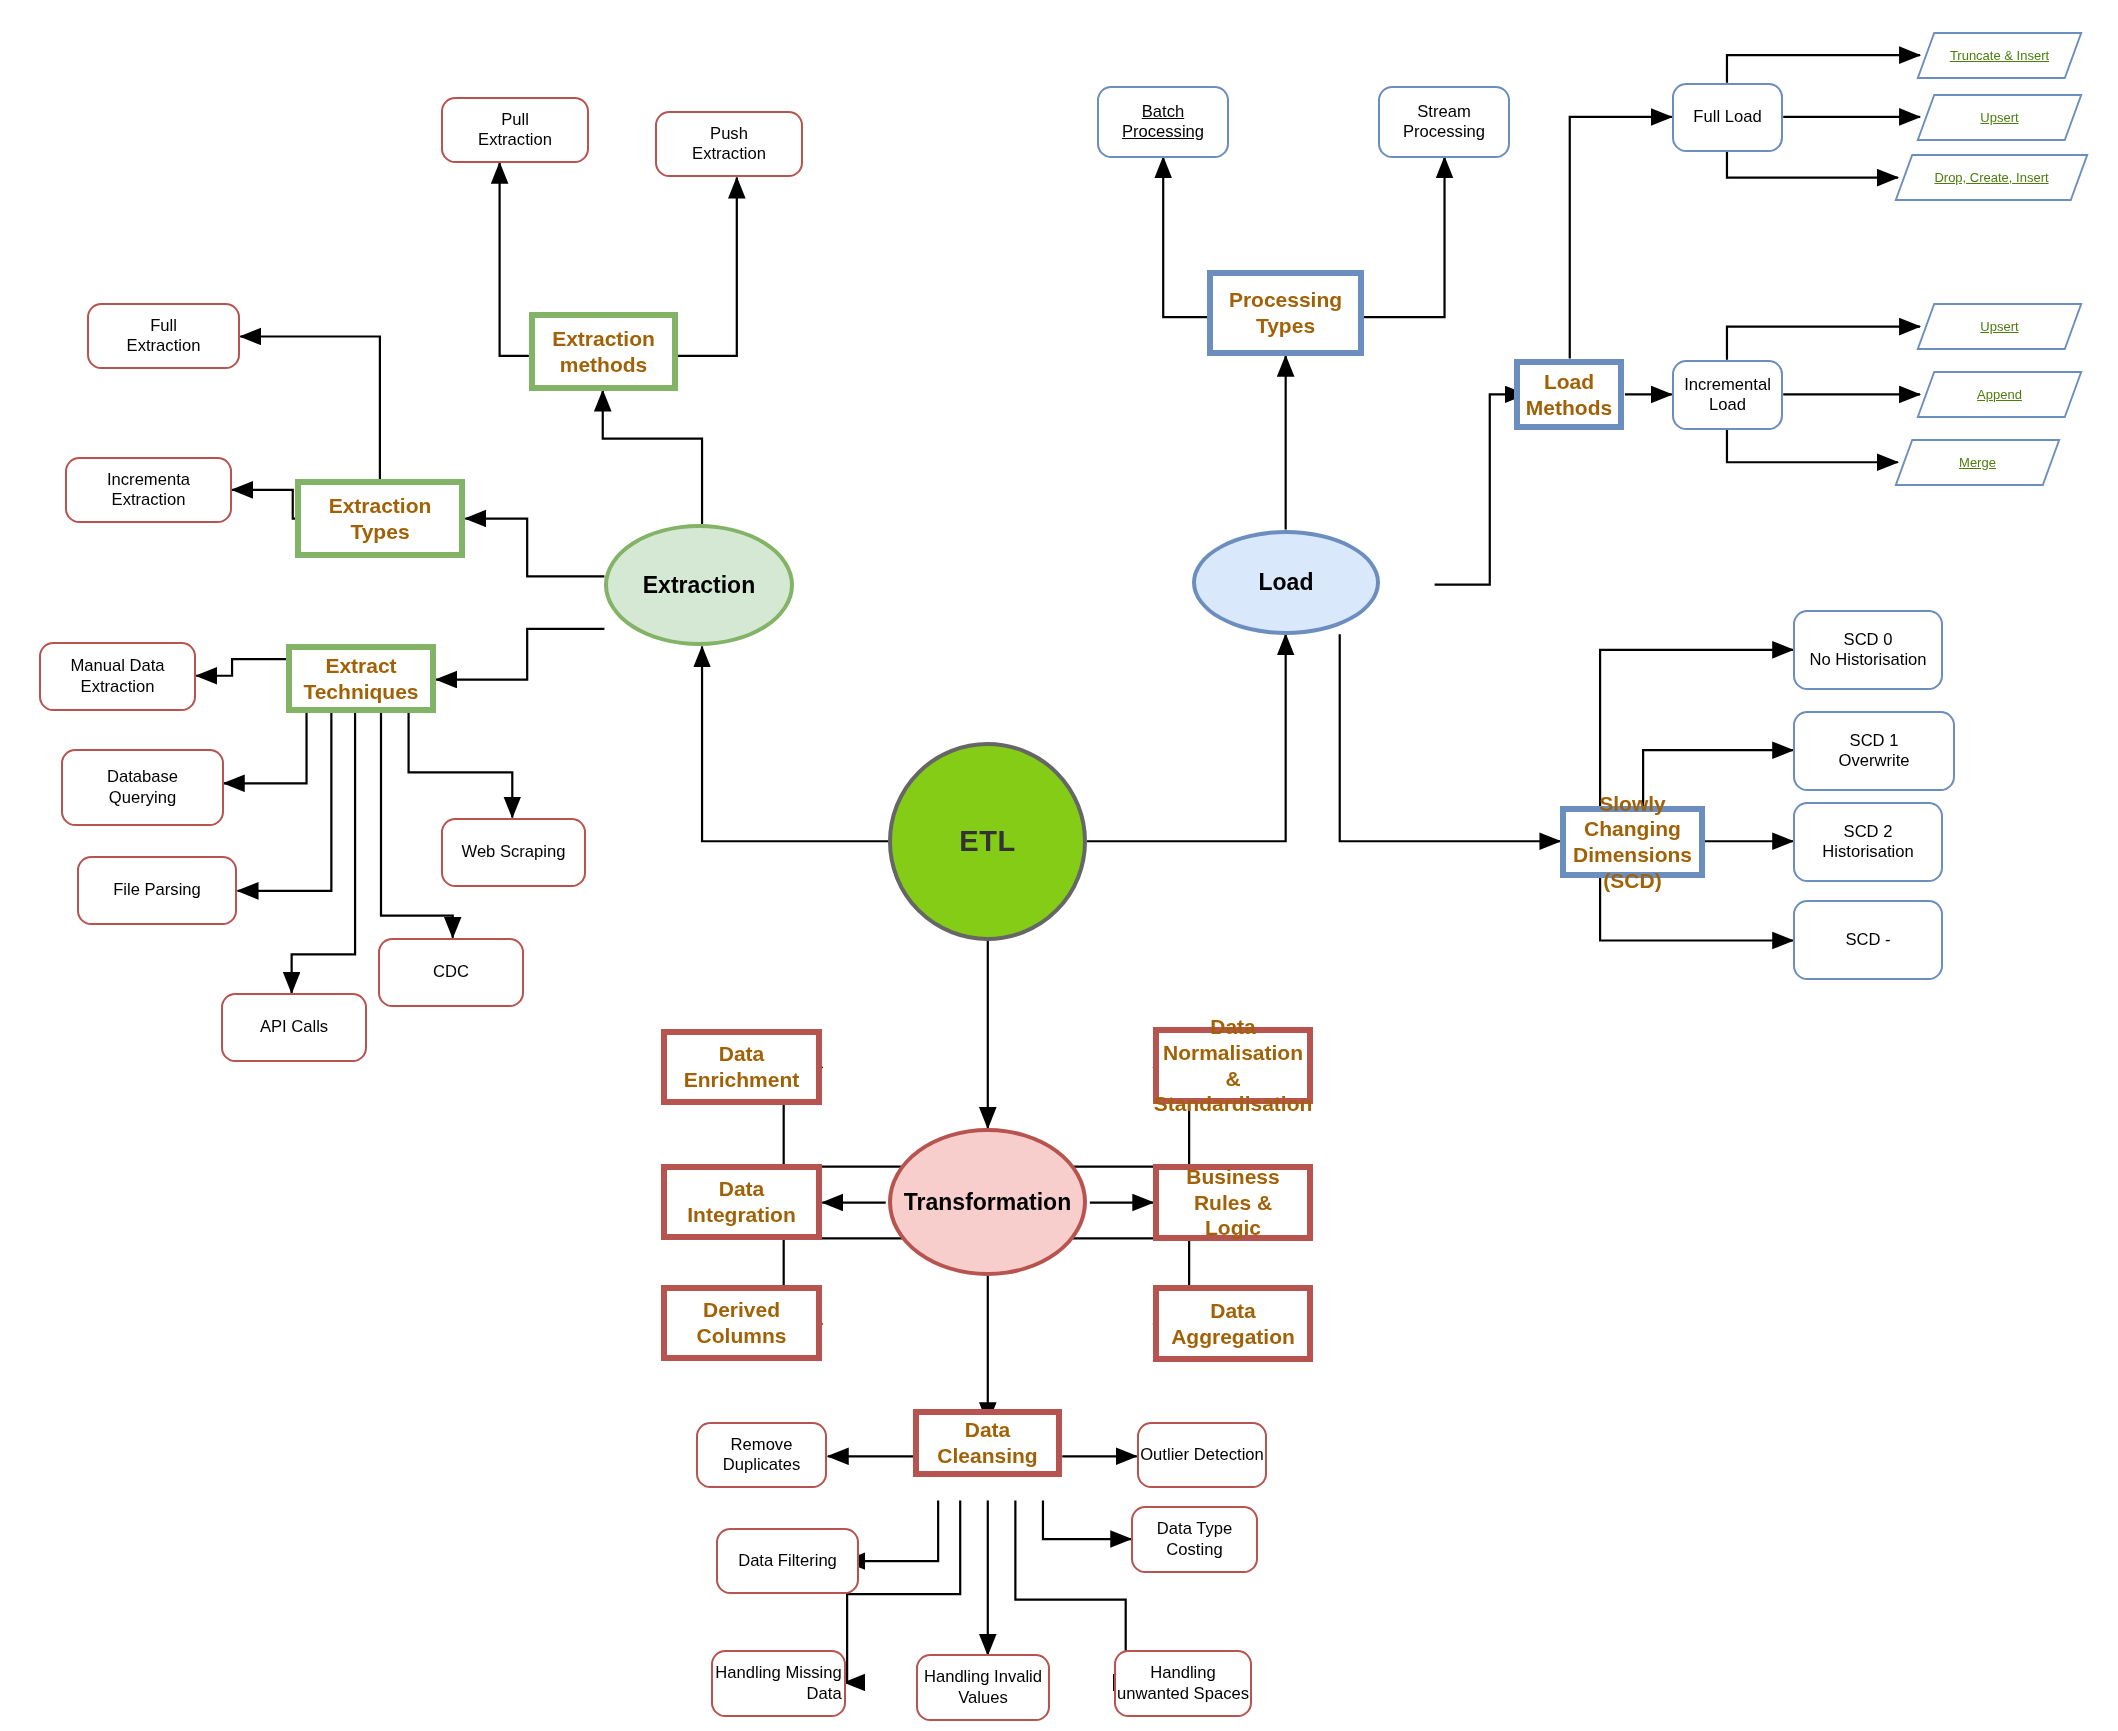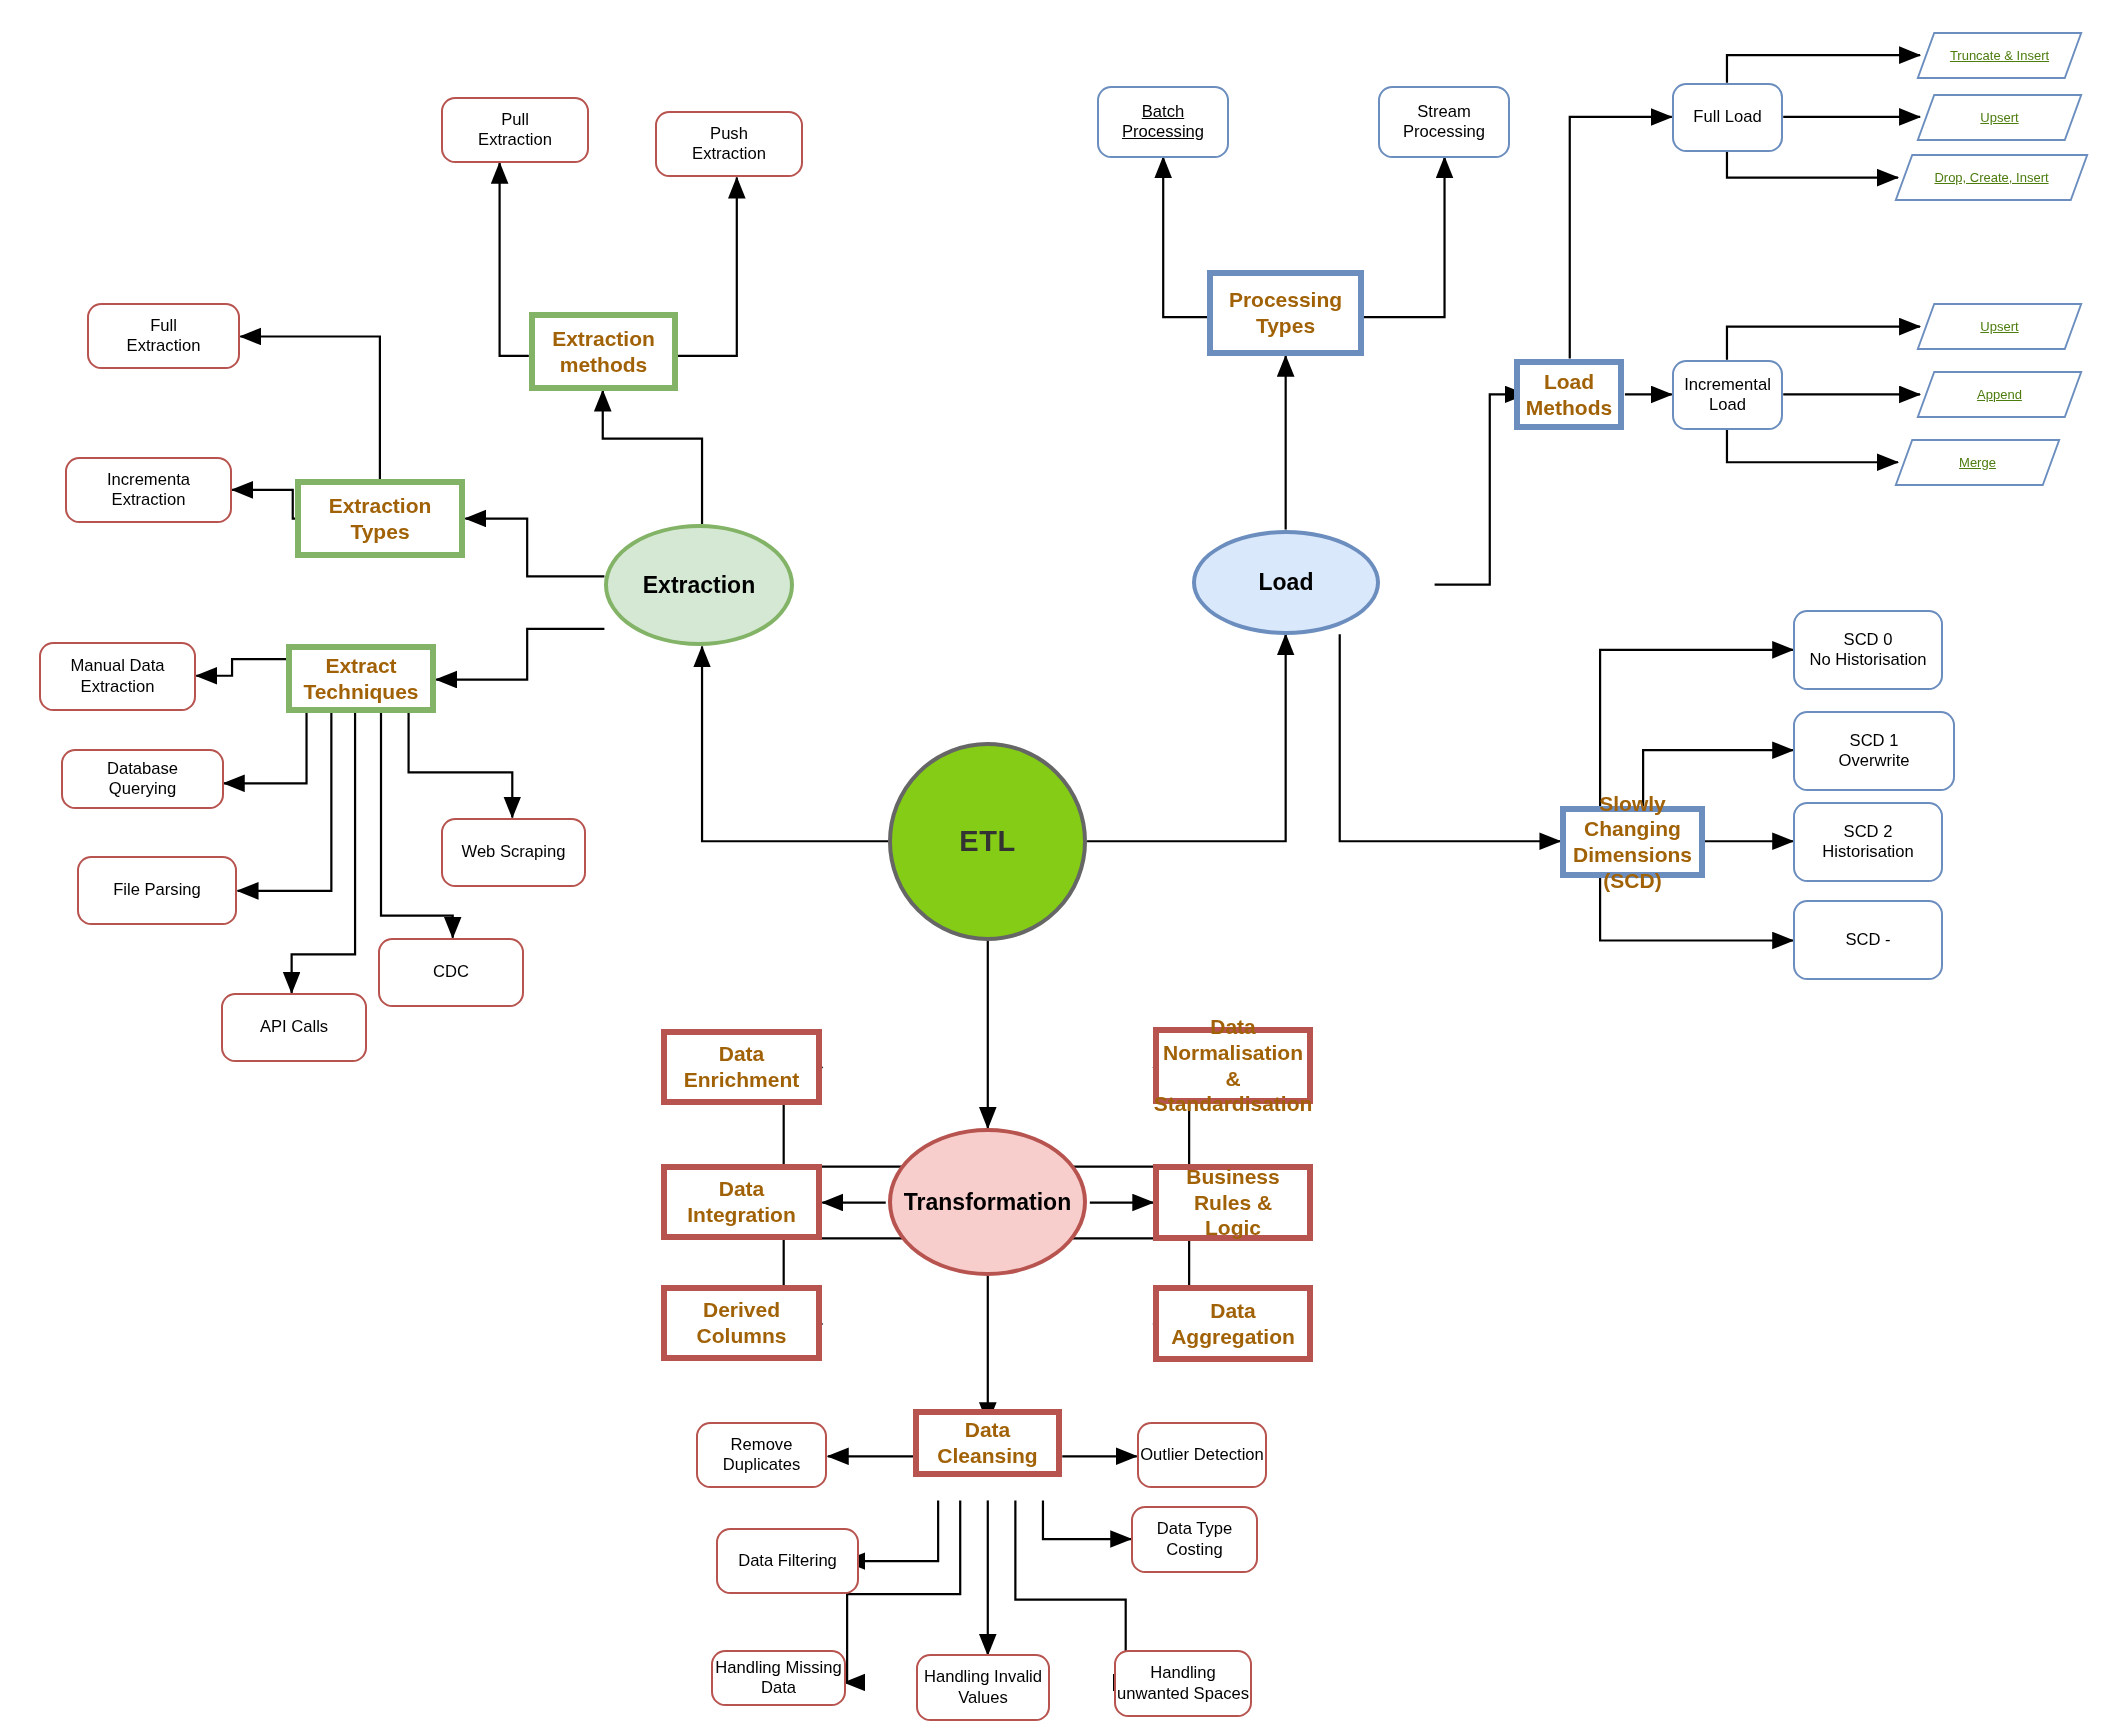--- a/index.html
+++ b/index.html
@@ -161,21 +161,21 @@
   </div>
 
   <div class="node hub green" style="left:286px;top:644px;width:150px;height:69px;">
     <span>Extract
 Techniques</span>
   </div>
   <div class="node rbox red" style="left:39px;top:642px;width:157px;height:69px;">
     <span>Manual Data
 Extraction</span>
   </div>
-  <div class="node rbox red" style="left:61px;top:749px;width:163px;height:60px;">
+  <div class="node rbox red" style="left:61px;top:749px;width:163px;height:77px;">
     <span>Database
 Querying</span>
   </div>
   <div class="node rbox red" style="left:77px;top:856px;width:160px;height:69px;">
     <span>File Parsing</span>
   </div>
   <div class="node rbox red" style="left:221px;top:993px;width:146px;height:69px;">
     <span>API Calls</span>
   </div>
   <div class="node rbox red" style="left:378px;top:938px;width:146px;height:69px;">
@@ -306,21 +306,21 @@
   <div class="node rbox red" style="left:1137px;top:1422px;width:130px;height:66px;">
     <span>Outlier Detection</span>
   </div>
   <div class="node rbox red" style="left:716px;top:1528px;width:143px;height:66px;">
     <span>Data Filtering</span>
   </div>
   <div class="node rbox red" style="left:1131px;top:1506px;width:127px;height:67px;">
     <span>Data Type
 Costing</span>
   </div>
-  <div class="node rbox red" style="left:711px;top:1650px;width:135px;height:56px;">
+  <div class="node rbox red" style="left:711px;top:1650px;width:135px;height:67px;text-align:right;">
     <span>Handling Missing
 Data</span>
   </div>
   <div class="node rbox red" style="left:916px;top:1654px;width:134px;height:67px;">
     <span>Handling Invalid
 Values</span>
   </div>
   <div class="node rbox red" style="left:1114px;top:1650px;width:138px;height:67px;">
     <span>Handling
 unwanted Spaces</span>

